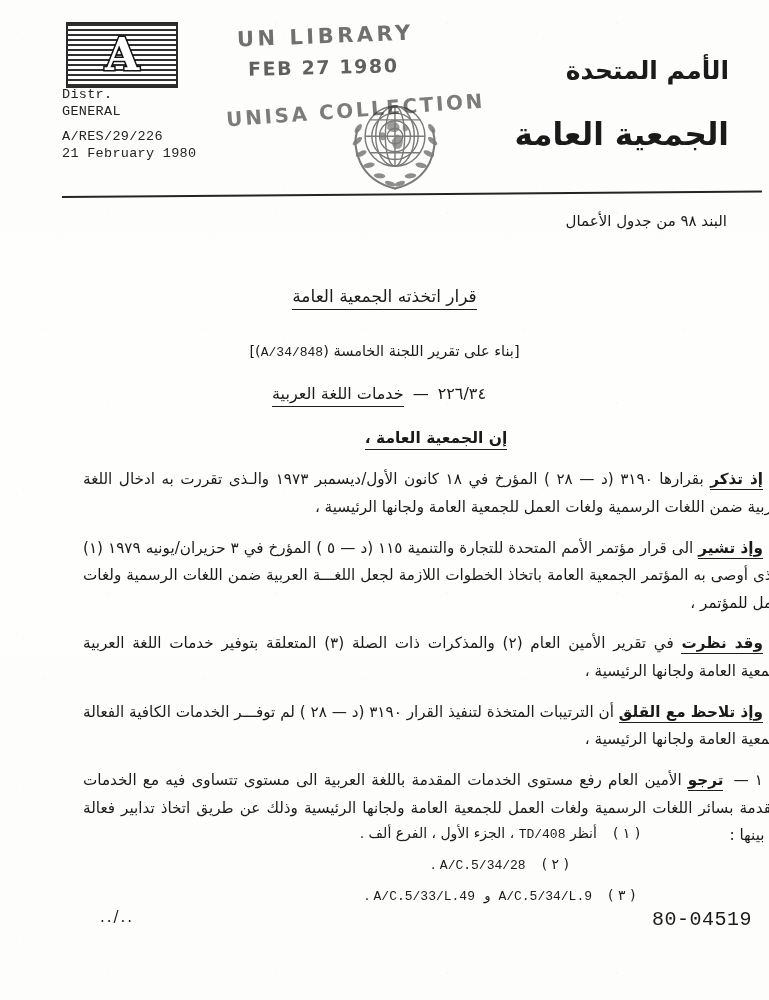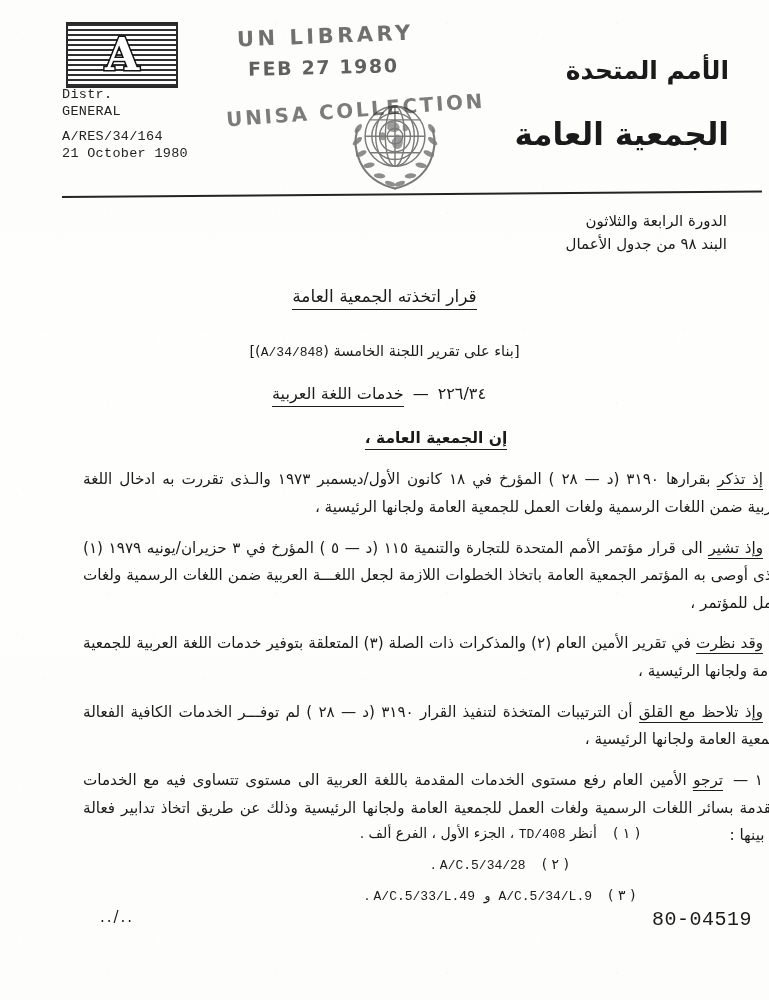--- a/index.html
+++ b/index.html
@@ -202,21 +202,21 @@
     direction: rtl;
     text-align: justify;
     margin-left: 35px;
   }
   .para {
     margin-bottom: 13px;
     text-indent: 26px;
   }
   .para.no-indent { text-indent: 0; }
   .lead {
-    font-weight: 400;
+    font-weight: 700;
     border-bottom: 1.4px solid #1d1d1d;
     padding-bottom: 1px;
   }
   #preamble-opener {
     text-align: center;
     margin-bottom: 14px;
     text-indent: 0;
     font-size: 15.5px;
   }
   #preamble-opener span {
@@ -270,22 +270,22 @@
 <div class="page">
 
   <div class="abs" id="symbol-box">
     <div id="symbol-letter">A</div>
   </div>
 
   <div class="abs" id="distr-block">
     <div>Distr.</div>
     <div>GENERAL</div>
     <div class="gap-sm"></div>
-    <div>A/RES/34/164</div>
-    <div>21 October 1980</div>
+    <div>A/RES/29/226</div>
+    <div>21 February 1980</div>
   </div>
 
   <div class="abs stamp" id="stamp-un-library">UN LIBRARY</div>
   <div class="abs stamp" id="stamp-date">FEB 27 1980</div>
   <div class="abs stamp" id="stamp-unisa">UNISA COLLECTION</div>
 
   <div class="abs" id="un-emblem">
     <svg viewBox="0 0 120 116" xmlns="http://www.w3.org/2000/svg">
       <g fill="none" stroke="#2b2b2b" stroke-width="1.5">
 
@@ -329,21 +329,20 @@
       </g>
     </svg>
   </div>
 
   <div class="abs arabic" id="body-name">الجمعية العامة</div>
   <div class="abs arabic" id="org-name">الأمم المتحدة</div>
 
   <div class="abs" id="masthead-rule"></div>
 
   <div class="abs arabic" id="session-block">
-    <div>الدورة الرابعة والثلاثون</div>
     <div>البند ٩٨ من جدول الأعمال</div>
   </div>
 
   <div class="abs arabic" id="resolution-heading">
     <span>قرار اتخذته الجمعية العامة</span>
   </div>
 
   <div class="abs arabic" id="committee-ref">
     <span>[بناء على تقرير اللجنة الخامسة (</span><span class="ltr">A/34/848</span><span>)]</span>
   </div>

